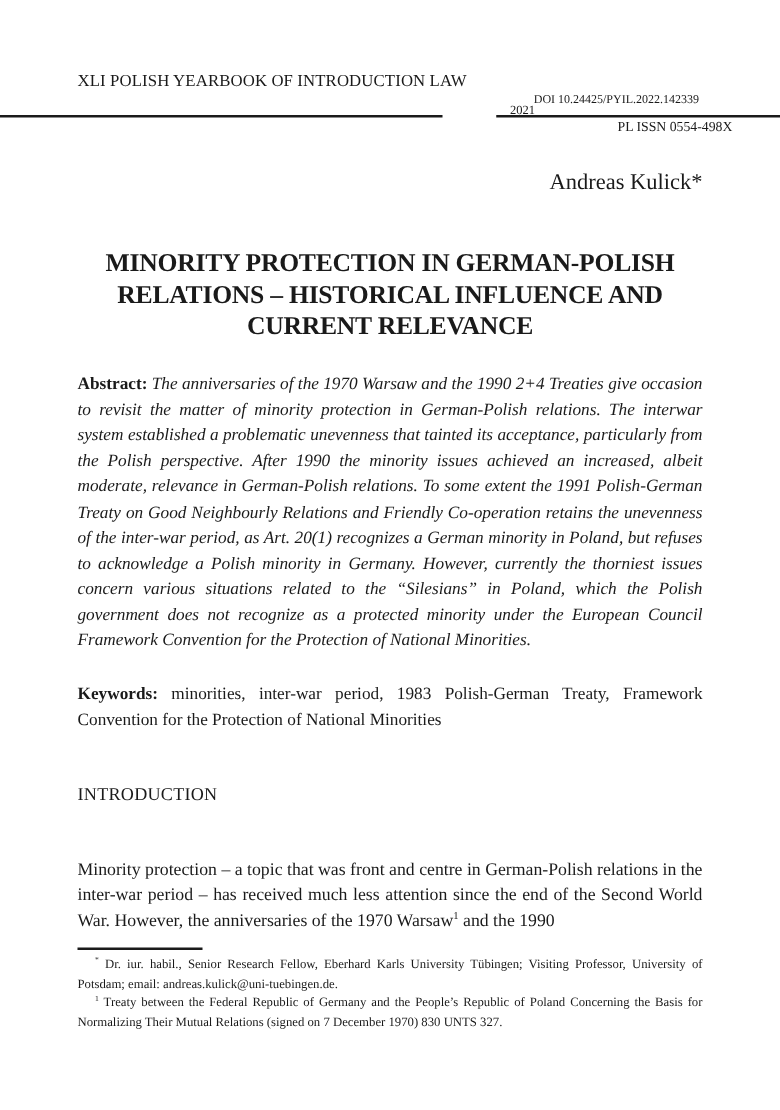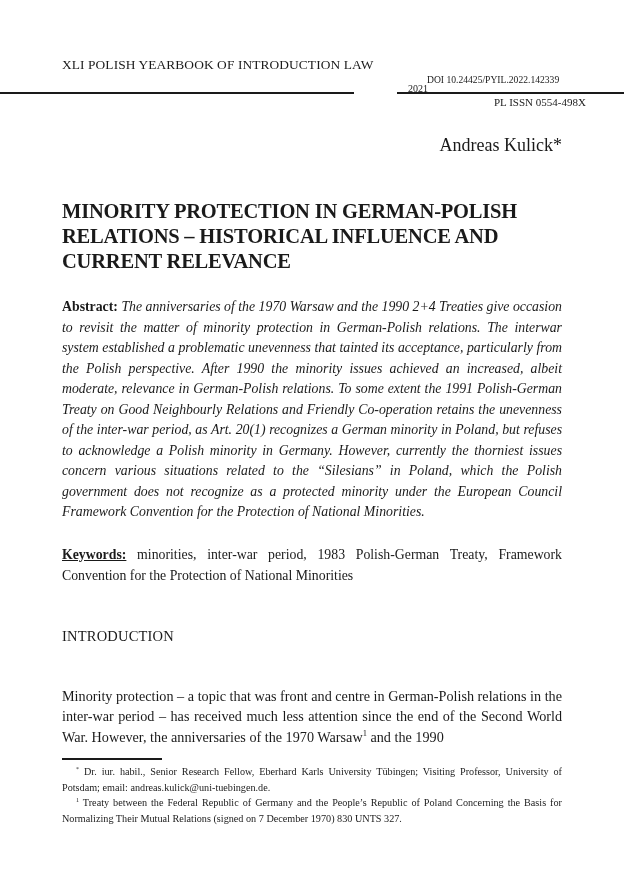--- a/index.html
+++ b/index.html
@@ -7,26 +7,26 @@
          font-family: "Liberation Serif", "DejaVu Serif", serif; color: #1a1a1a; }
   .abs { position: absolute; }
   .journal { left: 62px; top: 57px; font-size: 13.4px; letter-spacing: 0.1px; white-space: nowrap; }
   .rule-left { left: 0; top: 92px; width: 354px; height: 2px; background: #1a1a1a; }
   .rule-right { left: 397px; top: 92px; width: 227px; height: 2px; background: #1a1a1a; }
   .year { left: 364px; top: 83px; font-size: 10px; margin-left: 44px; }
   .doi { left: 427px; top: 74px; font-size: 9.6px; white-space: nowrap; }
   .issn { left: 494px; top: 96px; font-size: 11px; white-space: nowrap; }
   .author { right: 62px; top: 135px; font-size: 18px; white-space: nowrap; }
   .title { left: 62px; width: 500px; top: 199px; font-size: 20.5px; font-weight: bold;
-           text-align: left; line-height: 25px; letter-spacing: -0.2px; font-family: Liberation Serif, serif; }
+           text-align: center; line-height: 25px; letter-spacing: -0.2px; font-family: Liberation Serif, serif; }
   .abstract { left: 62px; width: 500px; top: 297px; font-size: 13.8px; line-height: 20.5px;
               text-align: justify; font-style: italic; }
   .abstract .lbl { font-style: normal; font-weight: bold; }
   .keywords { left: 62px; width: 500px; top: 545px; font-size: 13.8px; line-height: 20.5px; text-align: justify; }
-  .keywords .lbl { font-weight: bold; text-decoration: underline; }
+  .keywords .lbl { font-weight: bold; }
   .section { left: 62px; top: 628px; font-size: 14.5px; letter-spacing: 0.2px; text-align: center; }
   .body { left: 62px; width: 500px; top: 686px; font-size: 14.2px; line-height: 20.3px; text-align: justify; }
   .fn-rule { left: 62px; top: 758px; width: 100px; height: 1.5px; background: #1a1a1a; }
   .footnotes { left: 62px; width: 500px; top: 764px; font-size: 10.2px; line-height: 15.5px; text-align: justify; }
   .fn { text-indent: 14px; margin: 0; }
   sup { font-size: 0.6em; vertical-align: super; line-height: 0; }
 </style>
 </head>
 <body>
 

